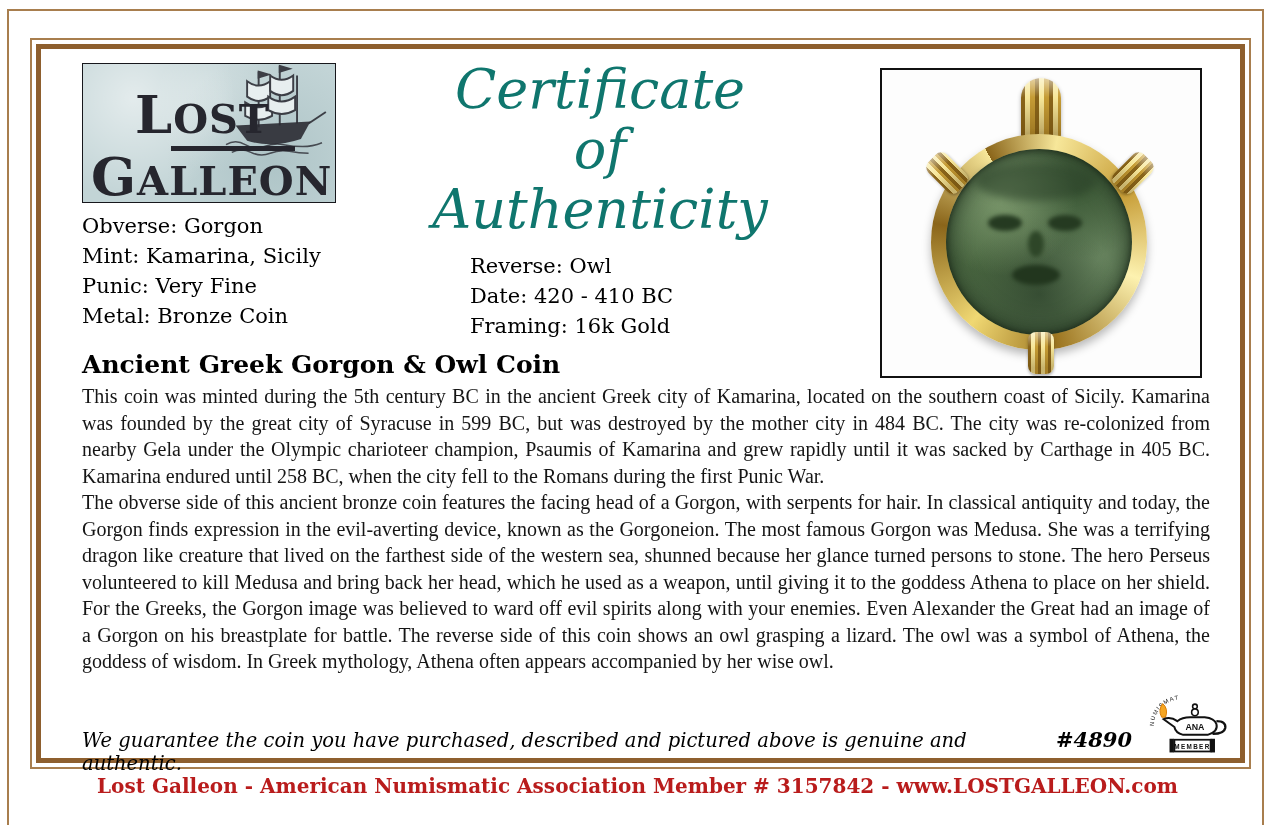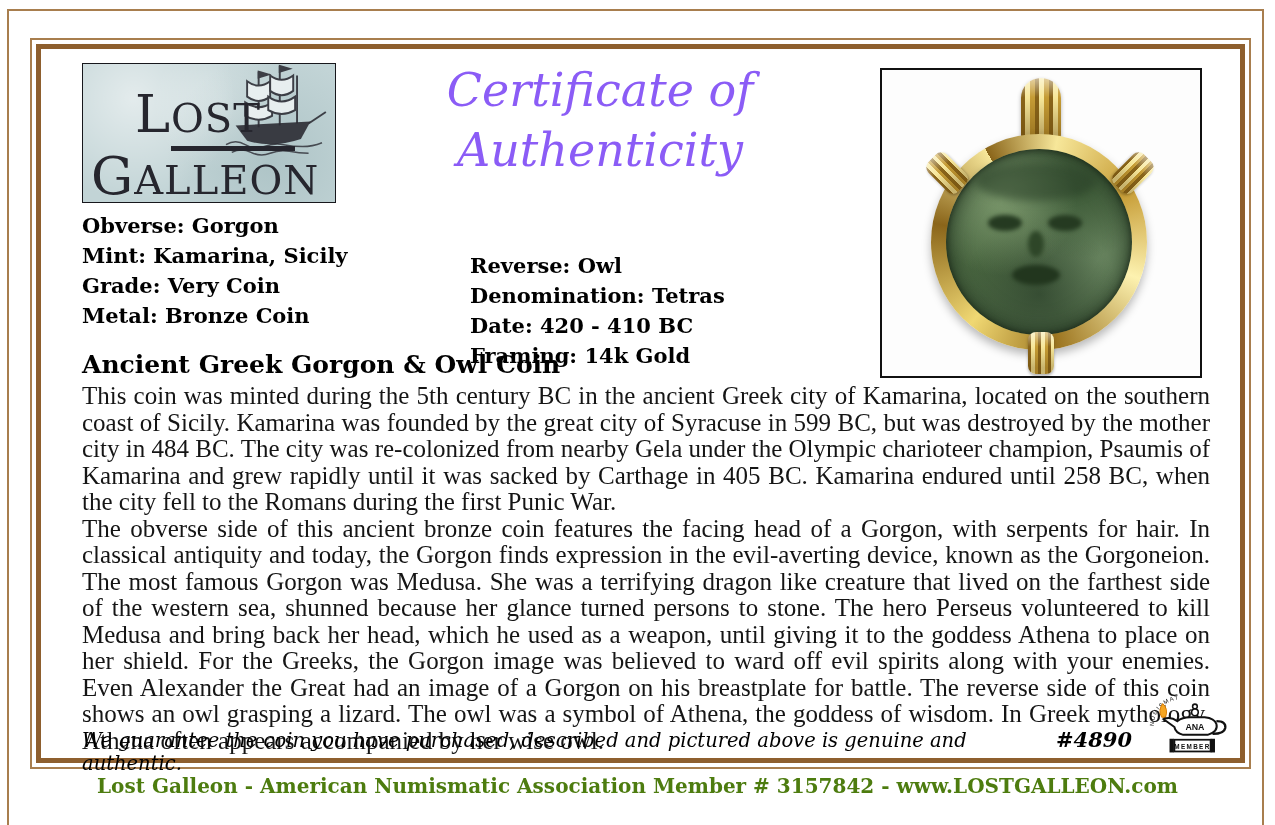--- a/index.html
+++ b/index.html
@@ -20,31 +20,31 @@
   
   .logo {
     position:absolute; left:82px; top:63px; width:252px; height:138px;
     border:1px solid #17171c; overflow:hidden;
     background:
       radial-gradient(circle at 20% 25%, rgba(255,255,255,.55), transparent 45%),
       radial-gradient(circle at 75% 70%, rgba(160,185,188,.6), transparent 50%),
       radial-gradient(circle at 55% 30%, rgba(255,255,255,.35), transparent 40%),
       #c2d4d6;
   }
-  .logo-line { position:absolute; font-family:"DejaVu Serif", serif; color:#26262e; letter-spacing:1px; line-height:1; }
+  .logo-line { position:absolute; font-family:"DejaVu Serif", serif; color:#26262e; letter-spacing:1px; line-height:1;font-weight:bold; }
   .logo-line::first-letter { font-size:1.32em; }
   .logo-line1 { left:52px; top:24px; font-size:40px; }
   .logo-line2 { left:8px; top:86px; font-size:40px; }
   .logo-rule { position:absolute; left:88px; top:82px; width:124px; height:5px; background:#26262e; }
   .ship { position:absolute; right:2px; top:0px; width:118px; height:96px; }
   
   .cert-title {
     position:absolute; left:430px; top:60px; width:340px; text-align:center;
-    font-family:"DejaVu Serif", serif; font-style:italic; font-size:46px;
-    line-height:60px; color:#8b5cf6;
+    font-family:"DejaVu Serif", serif; font-style:italic; font-size:54px;
+    line-height:60px; color:#0f766e;
   }
   
   .coin-photo {
     position:absolute; left:880px; top:68px; width:318px; height:306px;
     background:#fdfdfd; border:2px solid #111;
   }
   .bail {
     position:absolute; left:139px; top:8px; width:40px; height:64px;
     border-radius:20px 20px 7px 7px;
     background:
@@ -80,46 +80,46 @@
       linear-gradient(180deg, rgba(255,255,255,.5), transparent 35%, rgba(90,60,5,.3) 85%),
       repeating-linear-gradient(90deg, #8a651a 0 3px, #f7e79a 3px 7px, #c69c35 7px 10px);
     box-shadow:0 2px 3px rgba(0,0,0,.3);
   }
   .prong-ul { left:52px;  top:82px;  transform:rotate(-45deg); }
   .prong-ur { left:238px; top:82px;  transform:rotate(45deg); }
   .prong-b  { left:146px; top:262px; transform:rotate(0deg); }
   
   .details {
     position:absolute; top:211px; font-family:"DejaVu Serif", serif;
-    font-weight:bold; font-size:21px; line-height:30px; color:#000;
+    font-weight:normal; font-size:21px; line-height:30px; color:#000;
   }
   .details-left  { left:82px; }
   .details-right { left:470px;margin-top:40px; }
   
   .article { position:absolute; left:82px; top:350px; width:1128px; }
   .article-heading {
     font-family:"DejaVu Serif", serif; font-weight:bold; font-size:25px;
     margin:0 0 4px 0; color:#000;
   }
   .article p {
-    margin:0; font-size:25px; line-height:26.5px; text-align:justify; color:#151515;
+    margin:0; font-size:20px; line-height:26.5px; text-align:justify; color:#151515;
   }
   
   .guarantee {
     position:absolute; left:82px; top:727px; width:1050px;
     display:flex; justify-content:center; align-items:baseline; gap:55px;
   }
   .guarantee-text { font-family:"DejaVu Serif", serif; font-style:italic; font-size:19.5px; color:#000; }
   .coin-number   { font-family:"DejaVu Serif", serif; font-style:italic; font-weight:bold; font-size:21px; color:#000;margin-left:16px; }
   
   .ana-badge { position:absolute; left:1148px; top:694px; width:88px; height:68px; }
   
   .footer {
     position:absolute; left:0; right:0; top:774px; text-align:center;
-    font-family:"DejaVu Serif", serif; font-weight:bold; font-size:20px; color:#4d7c0f;
+    font-family:"DejaVu Serif", serif; font-weight:bold; font-size:20px; color:#b91c1c;
   }
 </style>
 </head>
 <body>
 
 <div class="page">
 
   <div class="outer-frame"></div>
   <div class="inner-frame"></div>
 
@@ -165,28 +165,27 @@
       </div>
     </div>
     <div class="prong prong-ul"></div>
     <div class="prong prong-ur"></div>
     <div class="prong prong-b"></div>
   </div>
 
   <div class="details details-left">
     <div>Obverse: Gorgon</div>
     <div>Mint: Kamarina, Sicily</div>
-    <div>Grade: Very Coin</div>
+    <div>Punic: Very Fine</div>
     <div>Metal: Bronze Coin</div>
   </div>
   <div class="details details-right">
     <div>Reverse: Owl</div>
-    <div>Denomination: Tetras</div>
     <div>Date: 420 - 410 BC</div>
-    <div>Framing: 14k Gold</div>
+    <div>Framing: 16k Gold</div>
   </div>
 
   <div class="article">
     <h3 class="article-heading">Ancient Greek Gorgon &amp; Owl Coin</h3>
     <p>This coin was minted during the 5th century BC in the ancient Greek city of Kamarina, located on the southern coast of Sicily. Kamarina was founded by the great city of Syracuse in 599 BC, but was destroyed by the mother city in 484 BC. The city was re-colonized from nearby Gela under the Olympic charioteer champion, Psaumis of Kamarina and grew rapidly until it was sacked by Carthage in 405 BC. Kamarina endured until 258 BC, when the city fell to the Romans during the first Punic War.</p>
     <p>The obverse side of this ancient bronze coin features the facing head of a Gorgon, with serpents for hair. In classical antiquity and today, the Gorgon finds expression in the evil-averting device, known as the Gorgoneion. The most famous Gorgon was Medusa. She was a terrifying dragon like creature that lived on the farthest side of the western sea, shunned because her glance turned persons to stone. The hero Perseus volunteered to kill Medusa and bring back her head, which he used as a weapon, until giving it to the goddess Athena to place on her shield. For the Greeks, the Gorgon image was believed to ward off evil spirits along with your enemies. Even Alexander the Great had an image of a Gorgon on his breastplate for battle. The reverse side of this coin shows an owl grasping a lizard. The owl was a symbol of Athena, the goddess of wisdom. In Greek mythology, Athena often appears accompanied by her wise owl.</p>
   </div>
 
   <div class="guarantee">
     <span class="guarantee-text">We guarantee the coin you have purchased, described and pictured above is genuine and authentic.</span>

